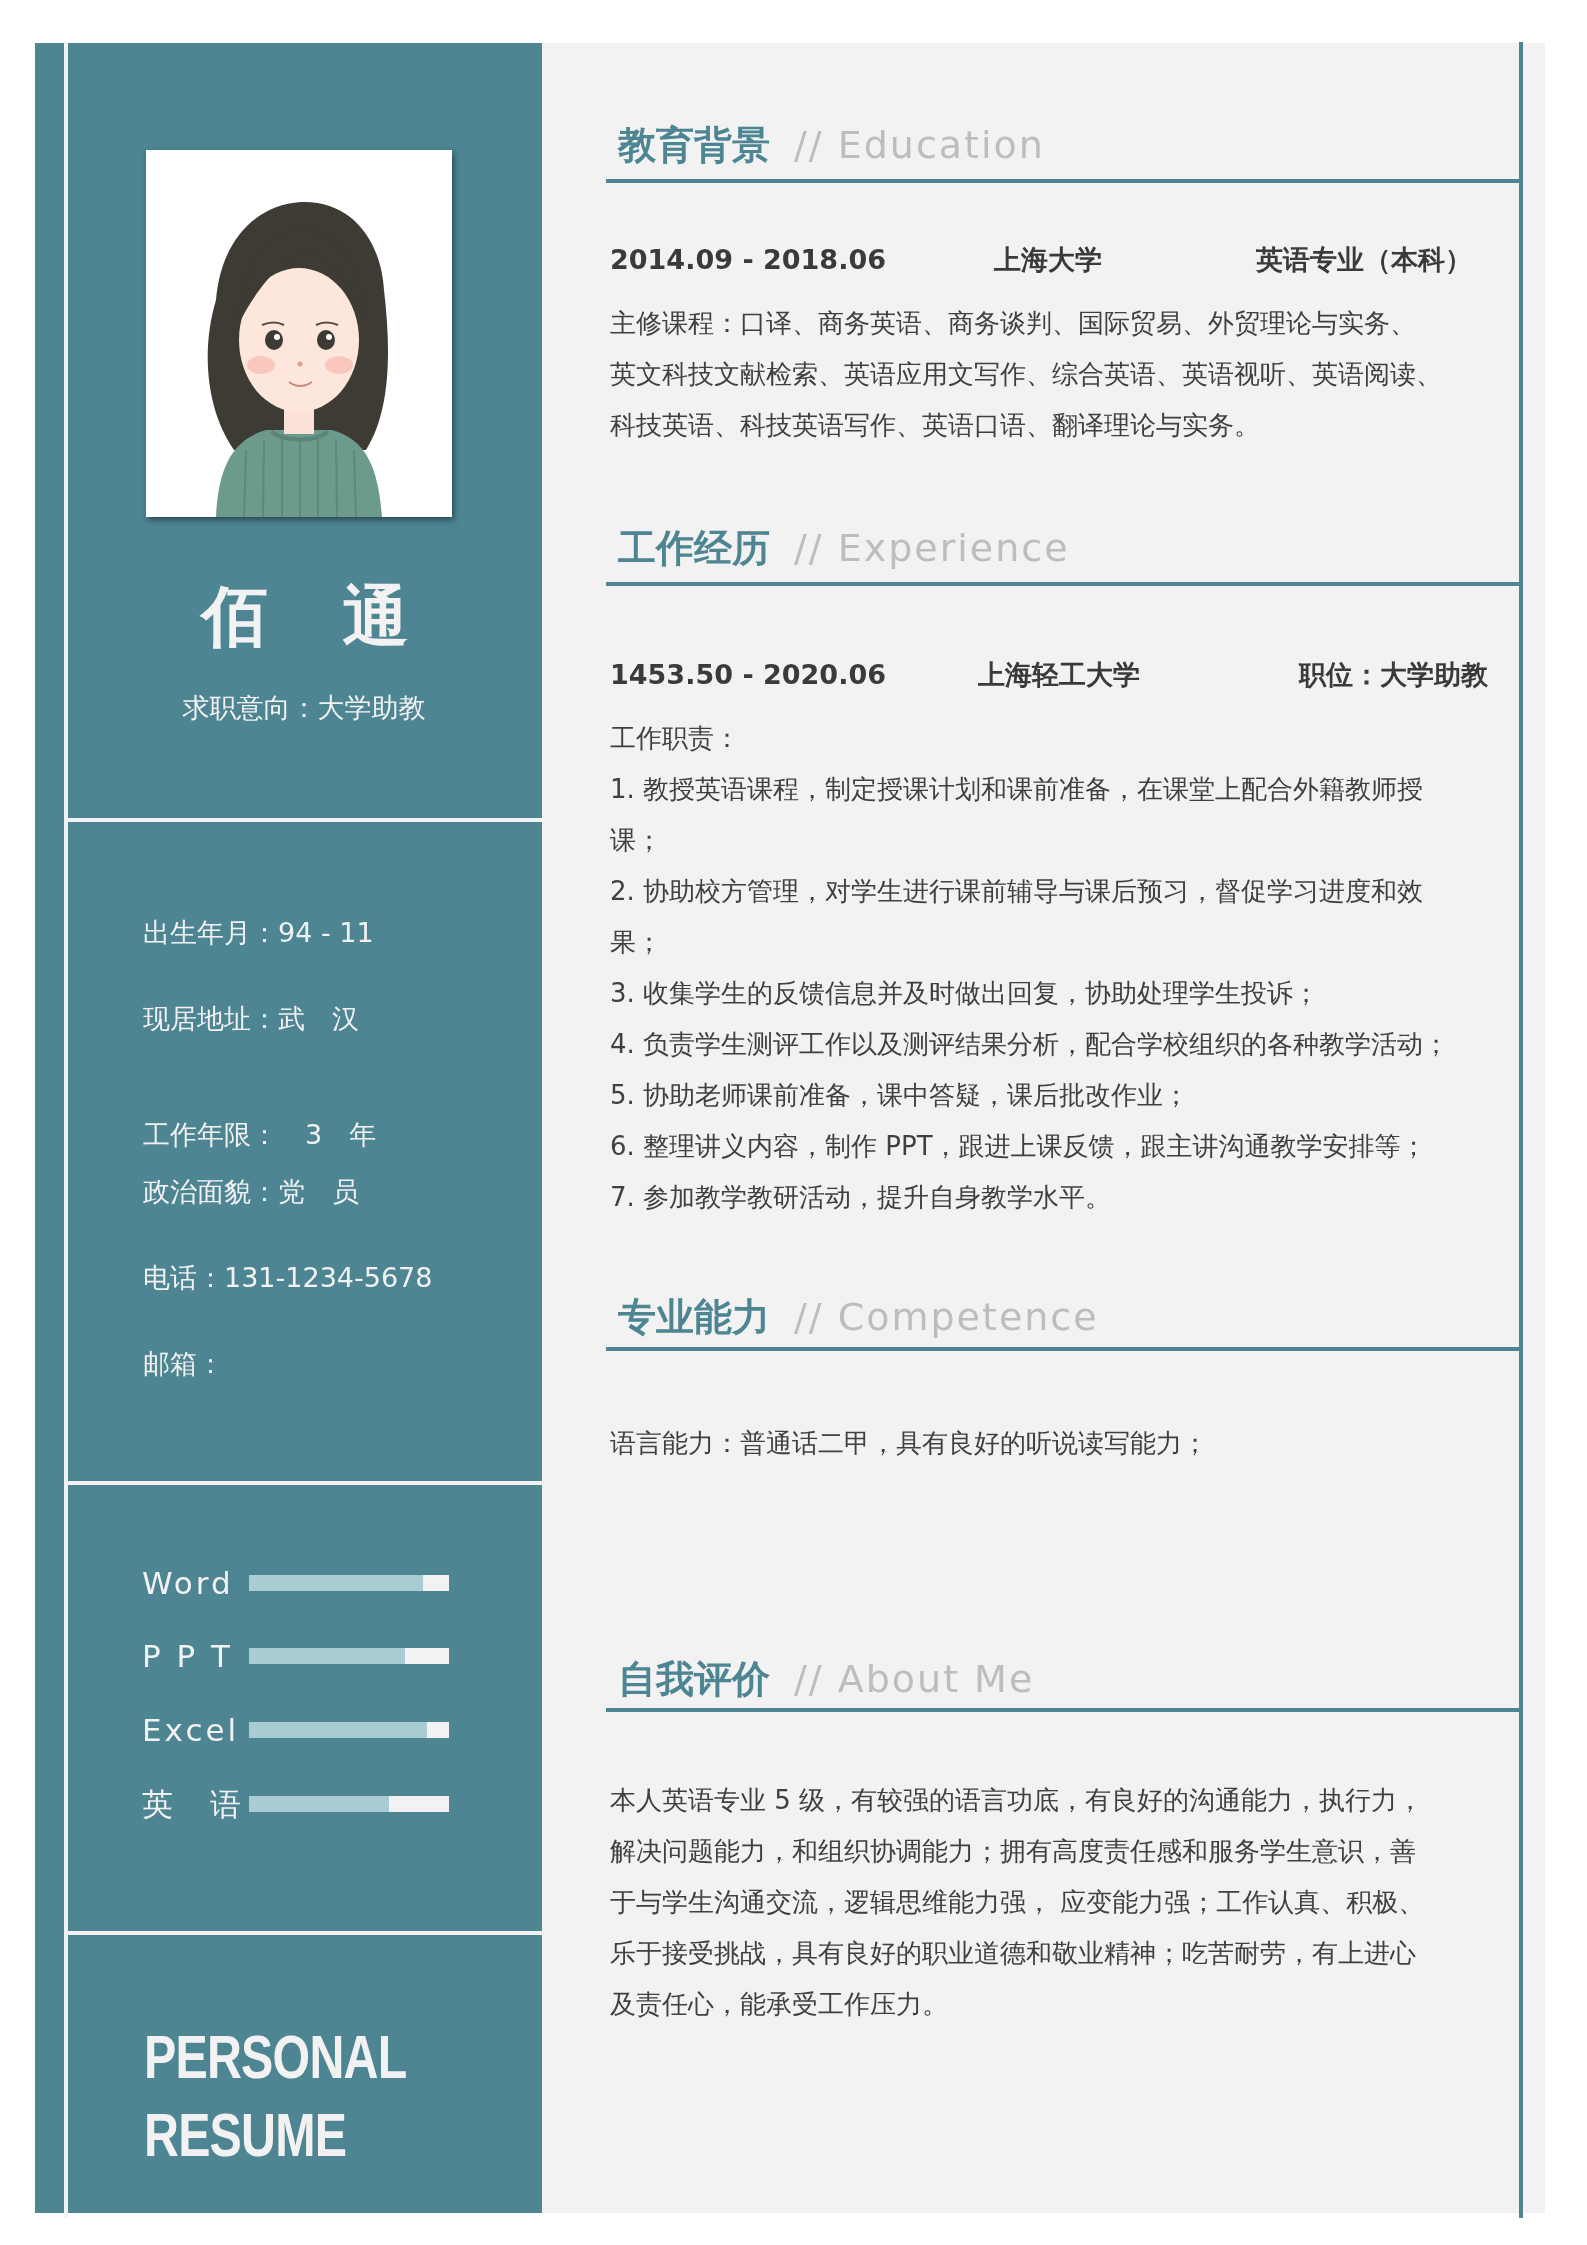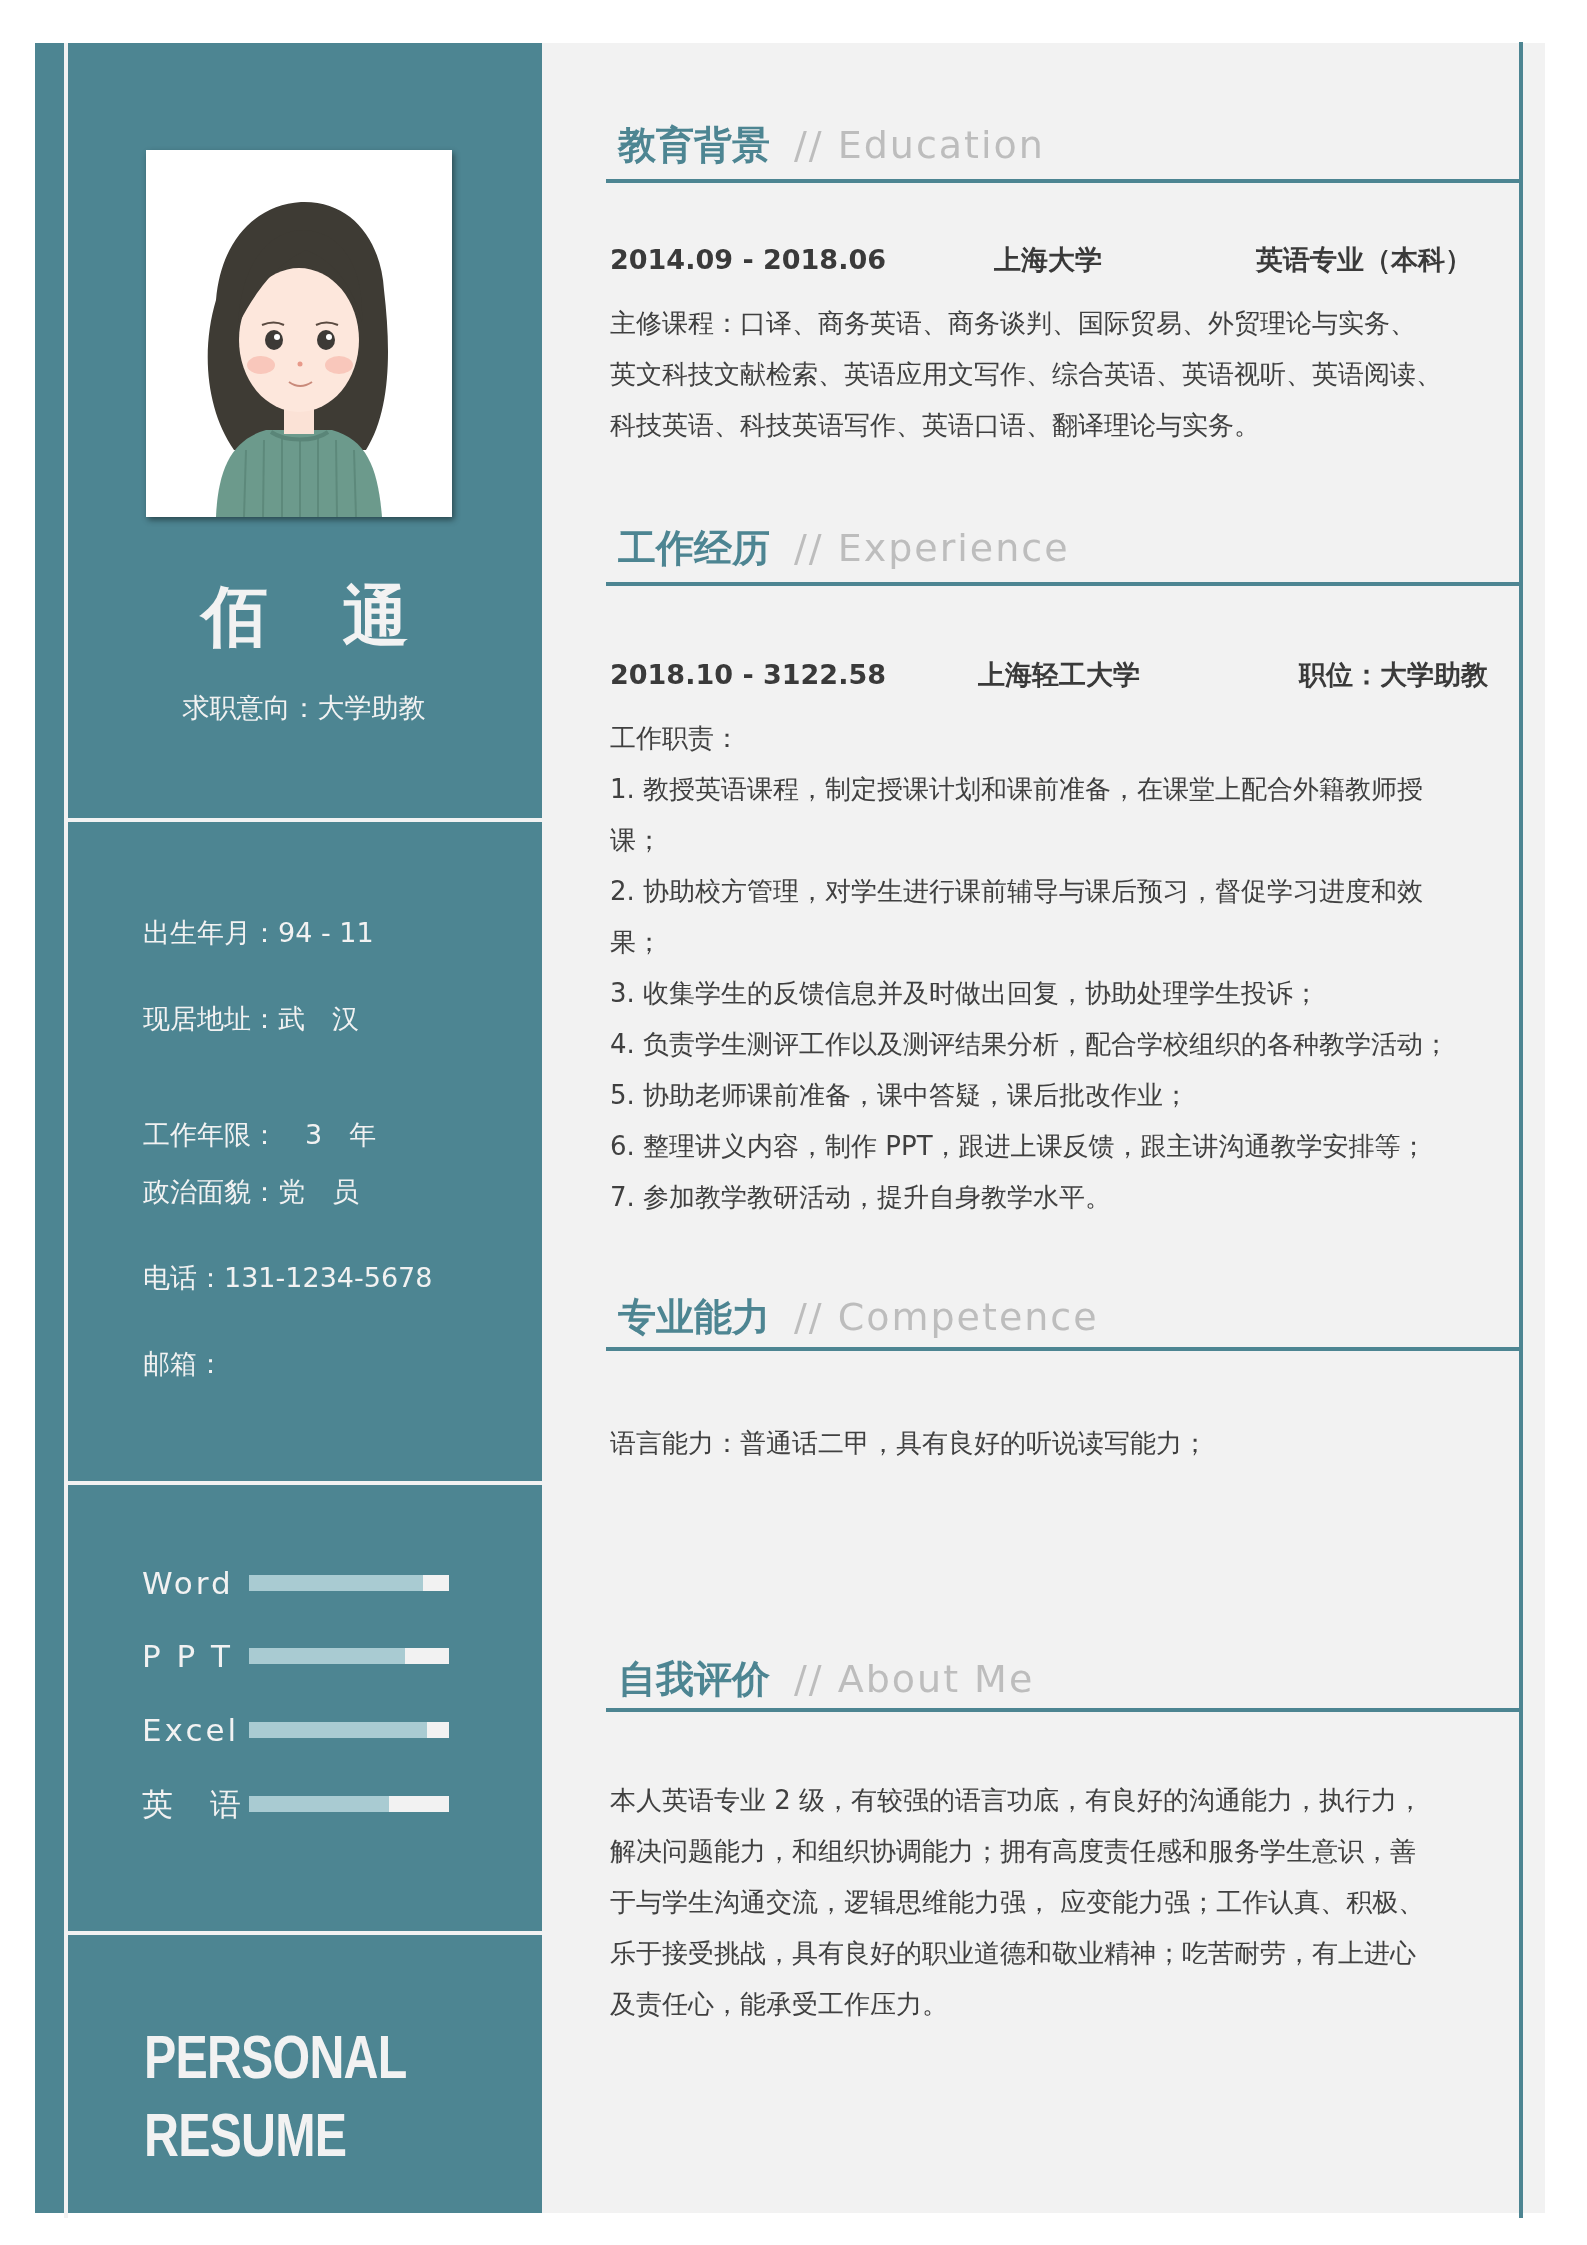--- a/index.html
+++ b/index.html
@@ -162,21 +162,21 @@
   <p>主修课程：口译、商务英语、商务谈判、国际贸易、外贸理论与实务、</p>
   <p>英文科技文献检索、英语应用文写作、综合英语、英语视听、英语阅读、</p>
   <p>科技英语、科技英语写作、英语口语、翻译理论与实务。</p>
 </div>
 
 <div class="sec-head" style="top:523px">
   <span class="sec-cn">工作经历</span><span class="sec-en">// Experience</span>
 </div>
 <div class="sec-line" style="top:582px"></div>
 <div class="row" style="top:655px">
-  <span style="left:0">2018.10 - 3122.58</span>
+  <span style="left:0">1453.50 - 2020.06</span>
   <span style="left:368px">上海轻工大学</span>
   <span style="right:2px">职位：大学助教</span>
 </div>
 <div class="body-text" style="top:713px">
   <p>工作职责：</p>
   <p>1. 教授英语课程，制定授课计划和课前准备，在课堂上配合外籍教师授</p>
   <p>课；</p>
   <p>2. 协助校方管理，对学生进行课前辅导与课后预习，督促学习进度和效</p>
   <p>果；</p>
   <p>3. 收集学生的反馈信息并及时做出回复，协助处理学生投诉；</p>
@@ -192,18 +192,18 @@
 <div class="sec-line" style="top:1347px"></div>
 <div class="body-text" style="top:1418px">
   <p>语言能力：普通话二甲，具有良好的听说读写能力；</p>
 </div>
 
 <div class="sec-head" style="top:1654px">
   <span class="sec-cn">自我评价</span><span class="sec-en">// About Me</span>
 </div>
 <div class="sec-line" style="top:1708px"></div>
 <div class="body-text" style="top:1775px">
-  <p>本人英语专业 2 级，有较强的语言功底，有良好的沟通能力，执行力，</p>
+  <p>本人英语专业 5 级，有较强的语言功底，有良好的沟通能力，执行力，</p>
   <p>解决问题能力，和组织协调能力；拥有高度责任感和服务学生意识，善</p>
   <p>于与学生沟通交流，逻辑思维能力强， 应变能力强；工作认真、积极、</p>
   <p>乐于接受挑战，具有良好的职业道德和敬业精神；吃苦耐劳，有上进心</p>
   <p>及责任心，能承受工作压力。</p>
 </div>
 
 </body></html>

